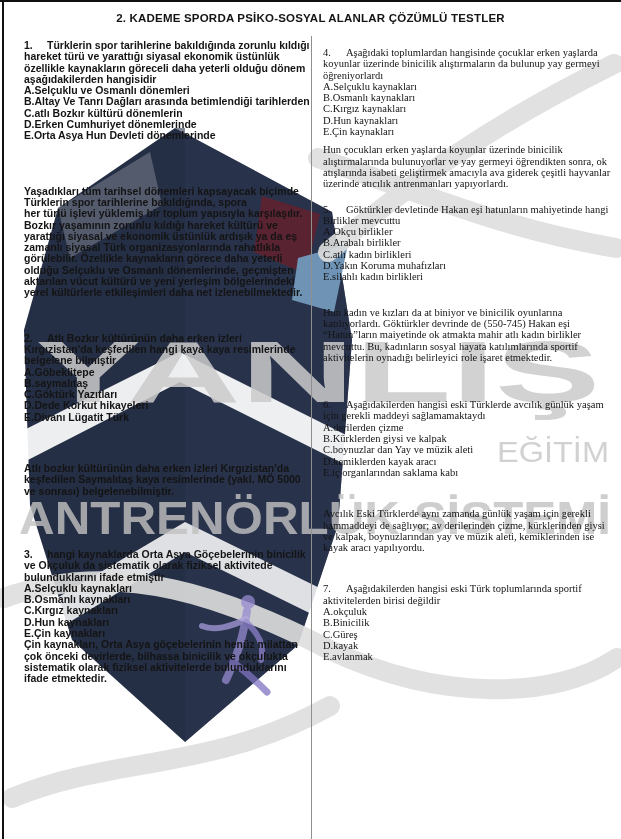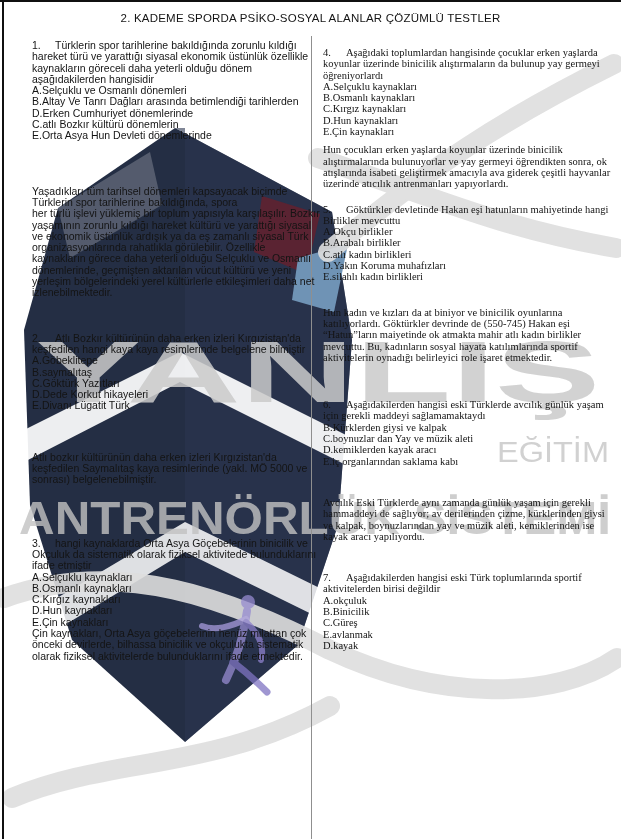--- a/index.html
+++ b/index.html
@@ -5,25 +5,25 @@
   html,body{margin:0;padding:0;background:#ffffff;}
   body{
     width:621px;height:839px;position:relative;overflow:hidden;
     font-family:"Liberation Sans","DejaVu Sans",sans-serif;
     color:#141414;
   }
   .border-top{position:absolute;left:0;top:0;width:621px;height:2px;background:#101010;z-index:5;}
   .border-left{position:absolute;left:2px;top:0;width:2px;height:839px;background:#101010;z-index:5;}
   .page-title{
     position:absolute;left:0;top:12px;width:621px;text-align:center;
-    font-size:11.5px;font-weight:normal;letter-spacing:.2px;z-index:3;
+    font-size:11.5px;font-weight:bold;letter-spacing:.2px;z-index:3;
   }
   .divider{position:absolute;left:311px;top:36px;width:1px;height:803px;background:#8f8f8f;z-index:2;}
   .col{position:absolute;z-index:3;font-size:10.5px;line-height:11.3px;}
-  .col-left{left:32px;top:40px;width:289px;}
+  .col-left{left:24px;top:40px;width:289px;font-weight:bold;}
   .col-right{left:323px;top:47px;width:290px;font-family:Liberation Serif, serif;}
   .qblock p,.qblock div,.exp{margin:0;padding:0;}
   .qnum{display:inline-block;min-width:23px;}
   .wm{position:absolute;left:0;top:0;z-index:0;}
   .wm text{font-family:"Liberation Sans","DejaVu Sans",sans-serif;}
 </style>
 </head>
 <body>
 
 <svg class="wm" width="621" height="839" viewBox="0 0 621 839">
@@ -59,22 +59,22 @@
 <div class="divider"></div>
 
 <div class="page-title">2. KADEME SPORDA PSİKO-SOSYAL ALANLAR ÇÖZÜMLÜ TESTLER</div>
 
 <div class="col col-left">
 
   <div class="qblock">
     <p><span class="qnum">1.</span><span>Türklerin spor tarihlerine bakıldığında zorunlu kıldığı hareket türü ve yarattığı siyasal ekonomik üstünlük özellikle kaynakların göreceli daha yeterli olduğu dönem aşağıdakilerden hangisidir</span></p>
     <div>A.Selçuklu ve Osmanlı dönemleri</div>
     <div>B.Altay Ve Tanrı Dağları arasında betimlendiği tarihlerden</div>
+    <div>C.atlı Bozkır kültürü dönemlerin</div>
     <div>D.Erken Cumhuriyet dönemlerinde</div>
-    <div>C.atlı Bozkır kültürü dönemlerin</div>
     <div>E.Orta Asya Hun Devleti dönemlerinde</div>
   </div>
 
   <div class="exp" style="margin-top:44px">
     <div>Yaşadıkları tüm tarihsel dönemleri kapsayacak biçimde Türklerin spor tarihlerine bakıldığında, spora</div>
     <div>her türlü işlevi yüklemiş bir toplum yapısıyla karşılaşılır. Bozkır yaşamının zorunlu kıldığı hareket kültürü ve yarattığı siyasal ve ekonomik üstünlük ardışık ya da eş zamanlı siyasal Türk organizasyonlarında rahatlıkla görülebilir. Özellikle kaynakların görece daha yeterli olduğu Selçuklu ve Osmanlı dönemlerinde, geçmişten aktarılan vücut kültürü ve yeni yerleşim bölgelerindeki yerel kültürlerle etkileşimleri daha net izlenebilmektedir.</div>
   </div>
 
   <div class="qblock" style="margin-top:34px">
     <p><span class="qnum">2.</span><span>Atlı Bozkır kültürünün daha erken izleri Kırgızistan'da keşfedilen hangi kaya kaya resimlerinde belgelene bilmiştir</span></p>
@@ -119,30 +119,31 @@
     <div>B.Arabalı birlikler</div>
     <div>C.atlı kadın birlikleri</div>
     <div>D.Yakın Koruma muhafızları</div>
     <div>E.silahlı kadın birlikleri</div>
   </div>
 
   <p class="exp" style="margin-top:24px">Hun kadın ve kızları da at biniyor ve binicilik oyunlarına katılıyorlardı. Göktürkler devrinde de (550-745) Hakan eşi “Hatun”ların maiyetinde ok atmakta mahir atlı kadın birlikler mevcuttu. Bu, kadınların sosyal hayata katılımlarında sportif aktivitelerin oynadığı belirleyici role işaret etmektedir.</p>
 
   <div class="qblock" style="margin-top:36px">
     <p><span class="qnum">6.</span><span>Aşağıdakilerden hangisi eski Türklerde avcılık günlük yaşam için gerekli maddeyi sağlamamaktaydı</span></p>
+    <div>A.derilerden çizme</div>
     <div>B.Kürklerden giysi ve kalpak</div>
     <div>C.boynuzlar dan Yay ve müzik aleti</div>
     <div>D.kemiklerden kayak aracı</div>
     <div>E.iç organlarından saklama kabı</div>
   </div>
 
   <p class="exp" style="margin-top:30px">Avcılık Eski Türklerde aynı zamanda günlük yaşam için gerekli hammaddeyi de sağlıyor; av derilerinden çizme, kürklerinden giysi ve kalpak, boynuzlarından yay ve müzik aleti, kemiklerinden ise kayak aracı yapılıyordu.</p>
 
   <div class="qblock" style="margin-top:30px">
     <p><span class="qnum">7.</span><span>Aşağıdakilerden hangisi eski Türk toplumlarında sportif aktivitelerden birisi değildir</span></p>
     <div>A.okçuluk</div>
     <div>B.Binicilik</div>
     <div>C.Güreş</div>
+    <div>D.kayak</div>
     <div>E.avlanmak</div>
-    <div>D.kayak</div>
   </div>
 
 </div>
 
 </body></html>

